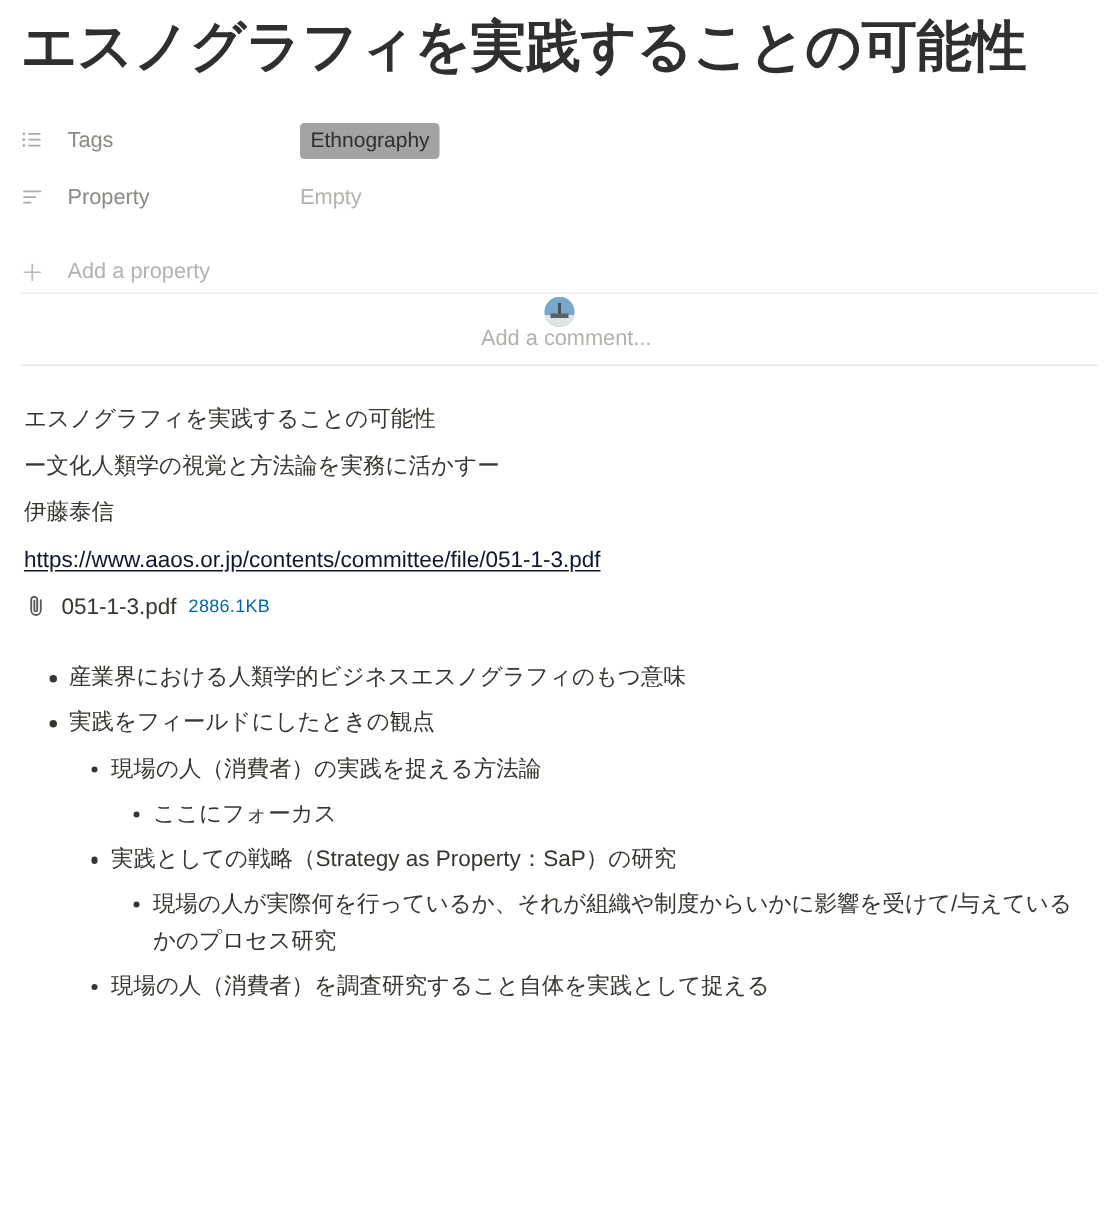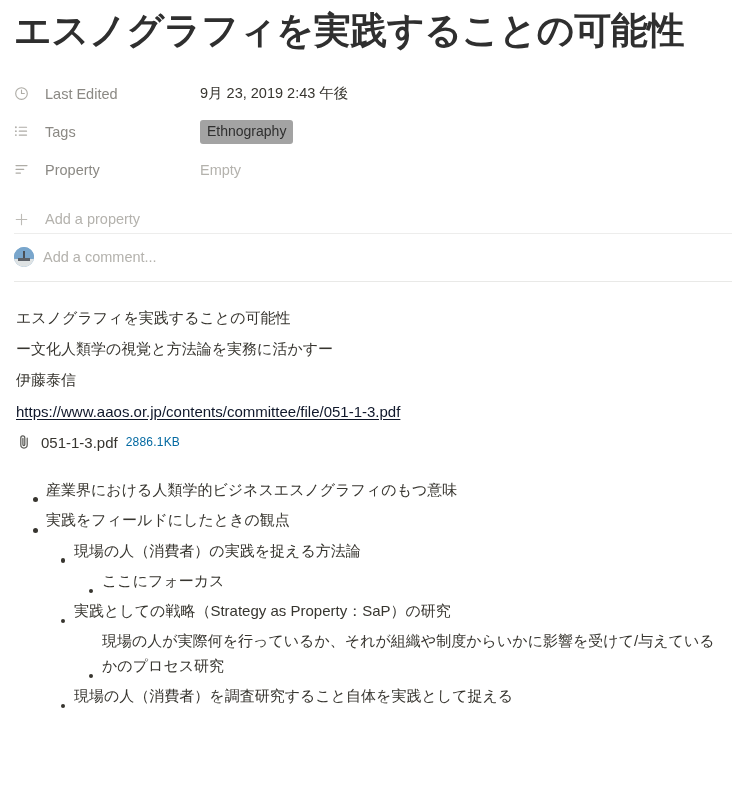--- a/index.html
+++ b/index.html
@@ -88,20 +88,21 @@
     background: #ededec;
     margin: 6px 0 0 0;
   }
 
   
   .comment-row {
     display: flex;
     align-items: center;
     height: 44px;
     padding-top: 2px;
+    flex-direction: column;
   }
   .avatar {
     width: 20px;
     height: 20px;
     border-radius: 50%;
     flex: 0 0 20px;
     overflow: hidden;
     position: relative;
     background: #7ba7cd;
   }
@@ -157,21 +158,21 @@
     font-size: 12px;
     color: #0369a1;
     padding-left: 8px;
     letter-spacing: 0.2px;
   }
 
   
   .list { margin-top: 18px; }
   .li {
     display: flex;
-    align-items: flex-end;
+    align-items: flex-start;
     font-size: 15px;
     line-height: 1.62;
     color: #37352f;
     padding: 3px 0;
   }
   .li .dot {
     flex: 0 0 auto;
     display: flex;
     justify-content: center;
     align-items: flex-start;
@@ -195,30 +196,20 @@
 </style>
 </head>
 <body>
 
 <div class="page">
 
   <h1 class="page-title">エスノグラフィを実践することの可能性</h1>
 
   <div class="props">
 
-    <div class="prop-row">
-      <div class="prop-icon">
-        <svg width="15" height="15" viewBox="0 0 16 16" fill="none" stroke="currentColor" stroke-width="1.2">
-          <circle cx="8" cy="8" r="6.2"></circle>
-          <path d="M8 4.4V8h3" stroke-linecap="round"></path>
-        </svg>
-      </div>
-      <div class="prop-label">Last Edited</div>
-      <div class="prop-value">9月 23, 2019 2:43 午後</div>
-    </div>
 
     <div class="prop-row">
       <div class="prop-icon">
         <svg width="15" height="15" viewBox="0 0 16 16" fill="currentColor">
           <circle cx="2" cy="3.4" r="1"></circle>
             <rect x="5" y="2.8" width="9" height="1.2" rx="0.6"></rect>
           <circle cx="2" cy="7.6" r="1"></circle>
             <rect x="5" y="7" width="9" height="1.2" rx="0.6"></rect>
           <circle cx="2" cy="11.8" r="1"></circle>
             <rect x="5" y="11.2" width="9" height="1.2" rx="0.6"></rect>

